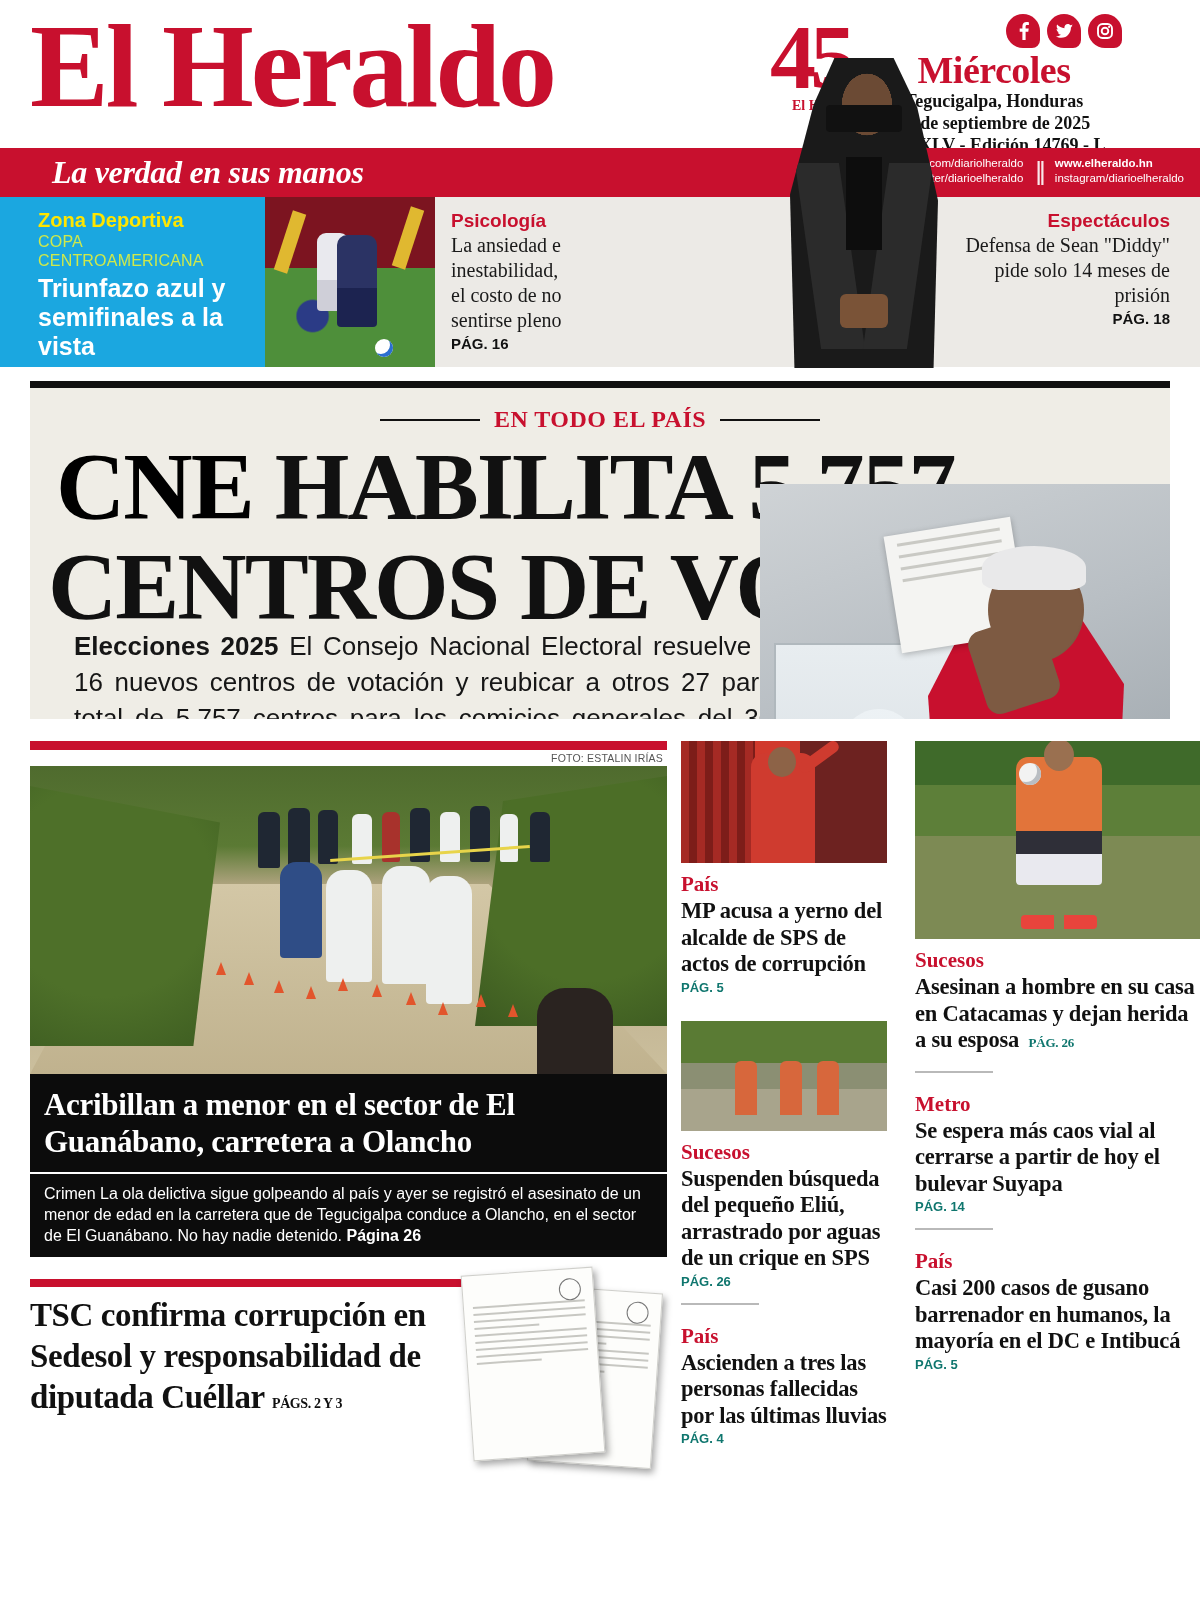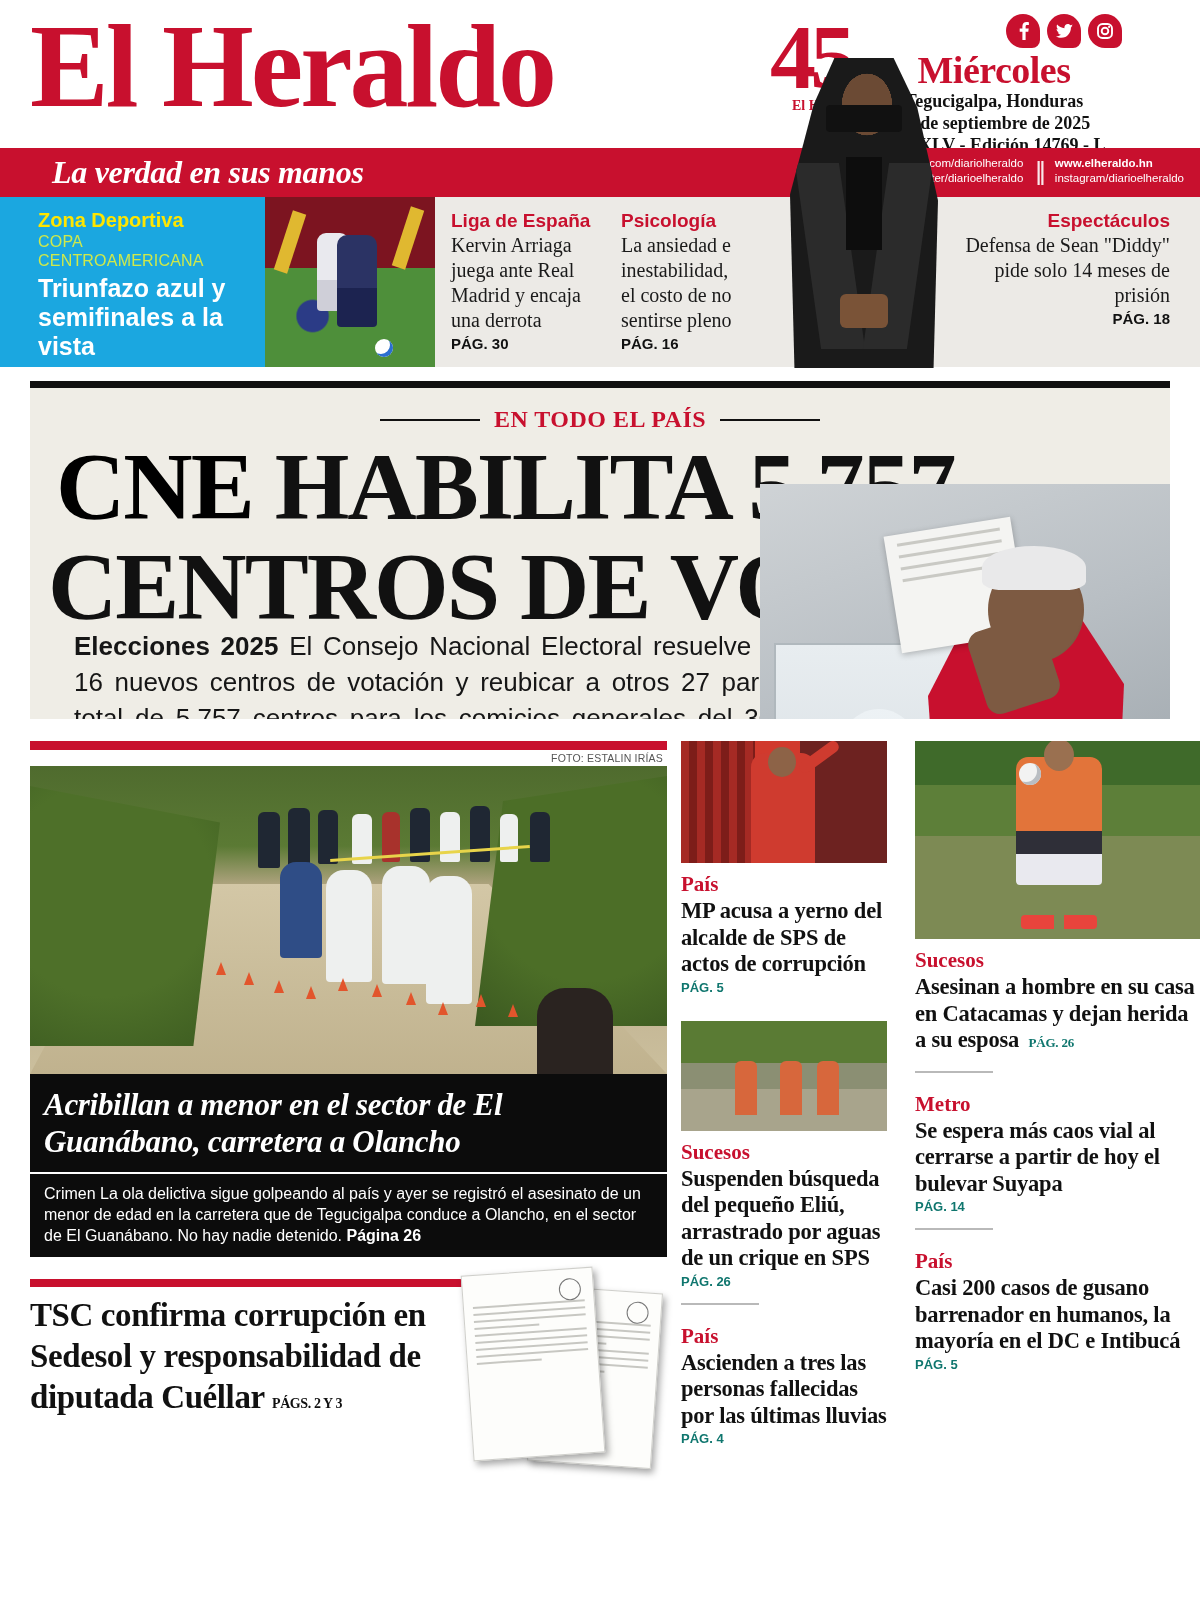--- a/index.html
+++ b/index.html
@@ -295,21 +295,21 @@
   }
   .cp-boy {
     position: absolute; right: 54px; bottom: 0; width: 76px; height: 86px;
     background: #2a2320; border-radius: 28px 28px 0 0;
   }
   .cp-tape {
     position: absolute; left: 300px; top: 86px; width: 200px; height: 3px;
     background: #e8d44a; transform: rotate(-4deg);
   }
 
-  .black-cap { background: #0c0c0c; color: #fff; padding: 12px 14px 12px 14px; font-style: italic; }
+  .black-cap { background: #0c0c0c; color: #fff; padding: 12px 14px 12px 14px; }
   .black-cap h2 {
     font-family: "Liberation Serif", serif;
     font-weight: 700; font-size: 31px; line-height: 37px; letter-spacing: -.3px;
   }
   .cap-body {
     background: #0c0c0c; color: #fff;
     border-top: 2px solid #fff;
     padding: 9px 14px 11px 14px;
     font-size: 16px; line-height: 21px;
   }
@@ -489,25 +489,20 @@
     </div>
 
     <div class="tz-photo">
       <div class="bar1"></div>
       <div class="bar2"></div>
       <div class="p2"></div>
       <div class="p1"></div>
       <div class="ball"></div>
     </div>
 
-    <div class="t-col" style="width:170px">
-      <div class="t-kicker">Liga de España</div>
-      <div class="t-body">Kervin Arriaga juega ante Real Madrid y encaja una derrota</div>
-      <div class="t-pag">PÁG. 30</div>
-    </div>
 
     <div class="t-col t-psico">
       <div class="t-kicker">Psicología</div>
       <div class="t-body">La ansiedad e inestabilidad, el costo de no sentirse pleno</div>
       <div class="t-pag">PÁG. 16</div>
     </div>
 
     <div class="t-spacer"></div>
 
     <div class="t-col t-espect">

